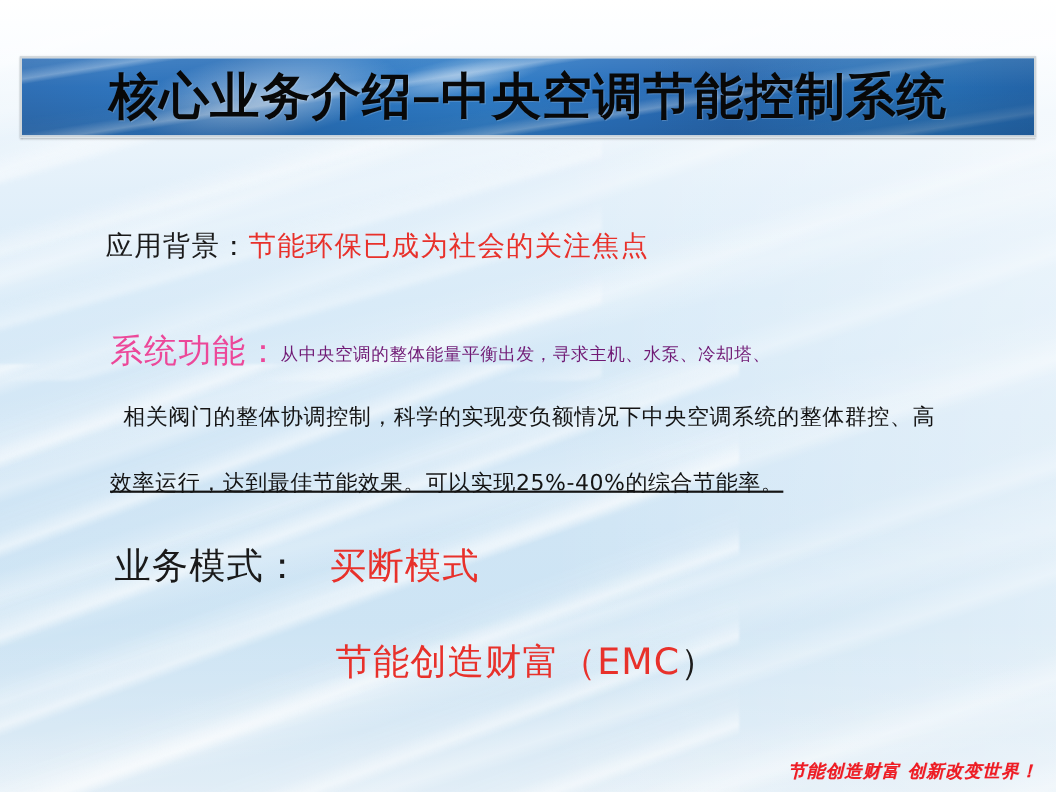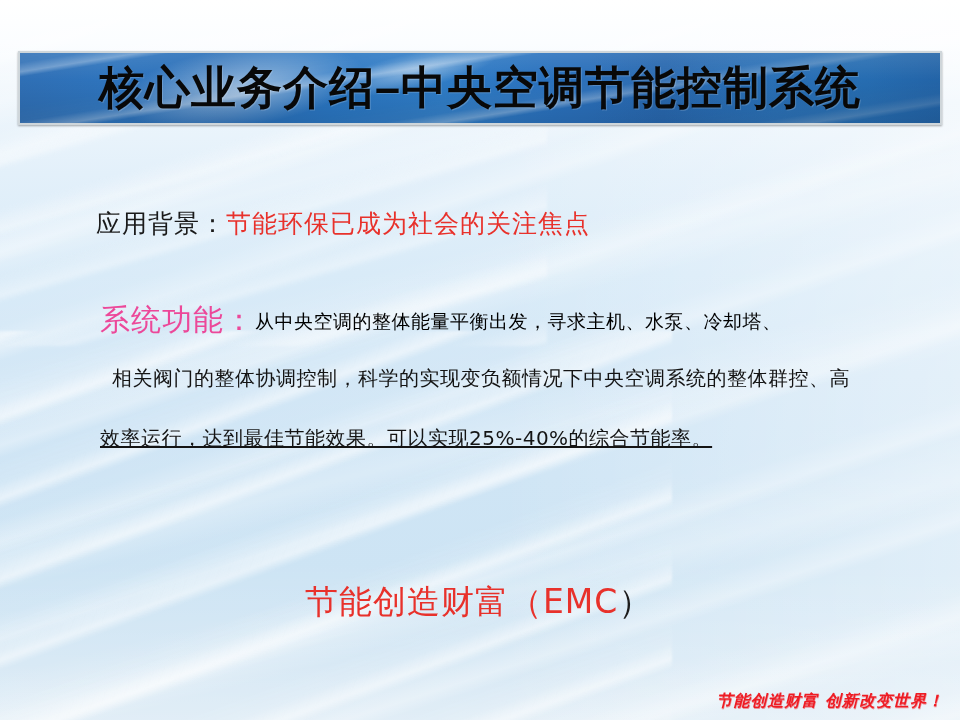--- a/index.html
+++ b/index.html
@@ -230,22 +230,22 @@
     left: 100px;
     top: 300px;
     font-size: 30px;
     line-height: 40px;
   }
   #row-function .label {
     color: #ec4899;
     letter-spacing: 1px;
   }
   #row-function .value {
-    color: #000000;
-    font-size: 19px;
+    color: #701a75;
+    font-size: 16px;
     letter-spacing: 0.5px;
     vertical-align: 2px;
   }
 
   #func-line2 {
     left: 112px;
     top: 363px;
     font-size: 20px;
     line-height: 30px;
     color: #141414;
@@ -335,20 +335,23 @@
     </div>
 
     <div class="line" id="row-function">
       <span class="label">系统功能：</span><span class="value">从中央空调的整体能量平衡出发，寻求主机、水泵、冷却塔、</span>
     </div>
 
     <div class="line" id="func-line2">相关阀门的整体协调控制，科学的实现变负额情况下中央空调系统的整体群控、高</div>
 
     <div class="line" id="func-line3">效率运行，达到最佳节能效果。可以实现25%-40%的综合节能率。</div>
 
+    <div class="line" id="row-mode">
+      <span class="label">业务模式：</span><span class="value">买断模式</span>
+    </div>
 
     <div class="line" id="row-emc">
       <span>节能创造财富（EMC</span><span class="paren-close">）</span>
     </div>
 
   </div>
 
   <div id="footer-slogan">节能创造财富 创新改变世界！</div>
 
 </div>

